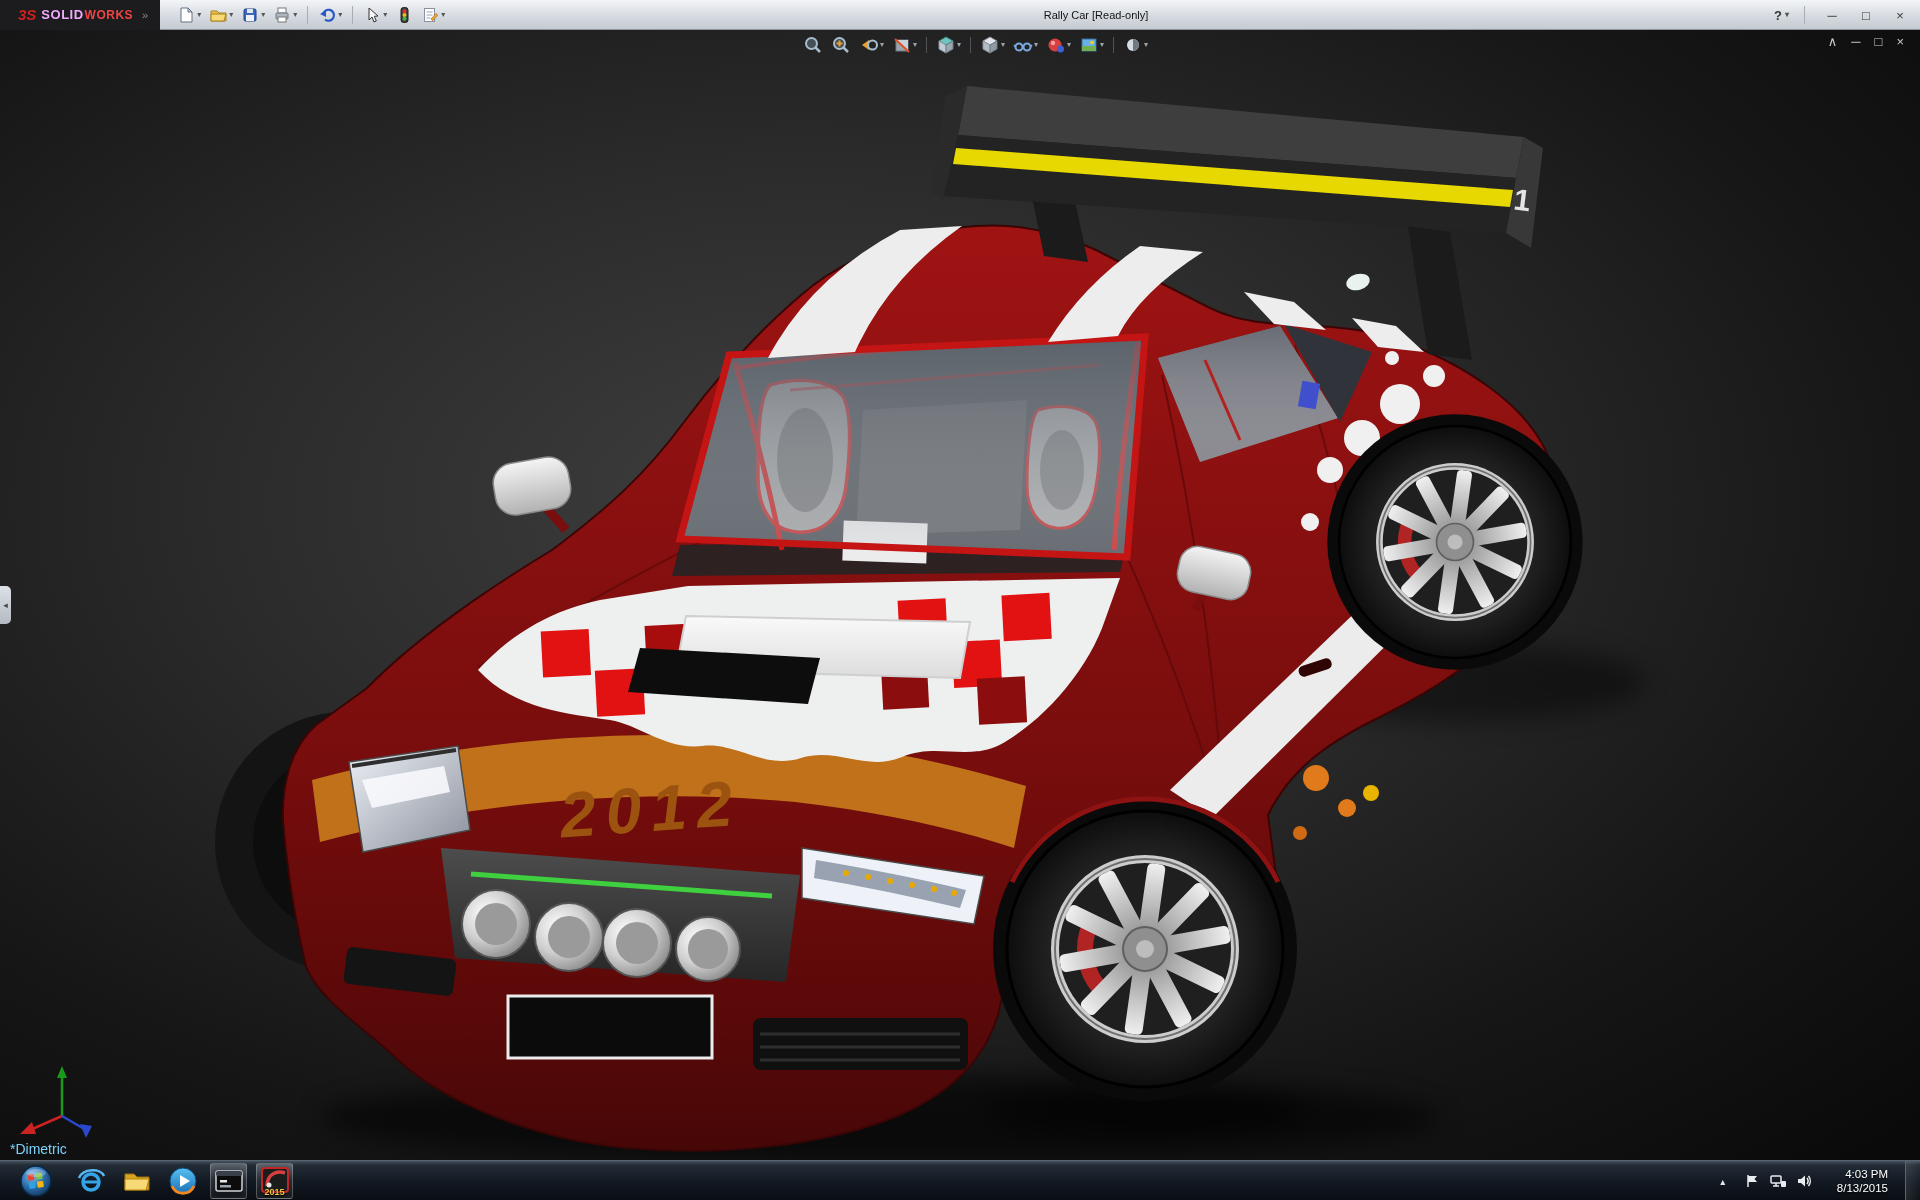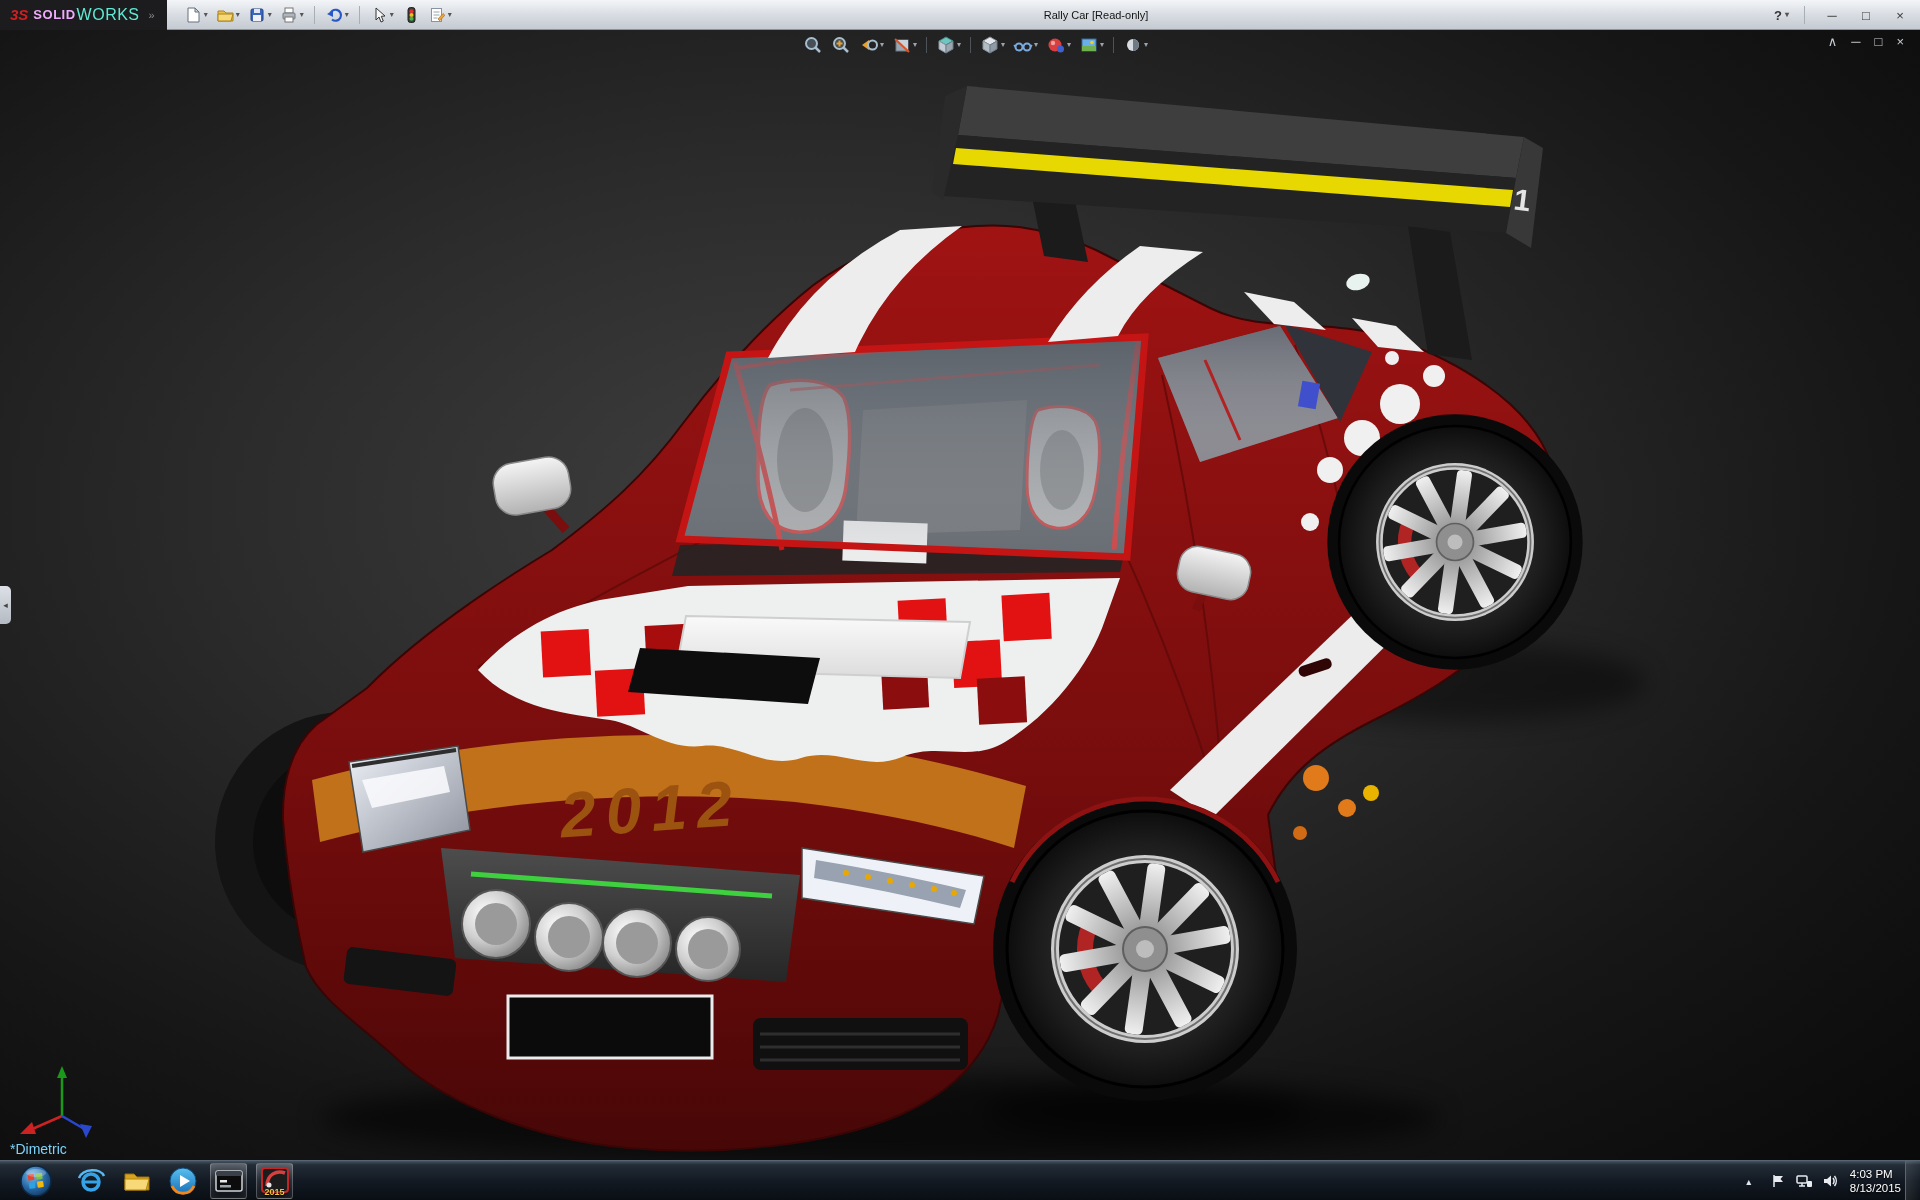--- a/index.html
+++ b/index.html
@@ -6,23 +6,23 @@
   *{box-sizing:border-box;}
   #root{position:relative;width:1920px;height:1200px;overflow:hidden;
         font-family:"Liberation Sans",sans-serif;background:#111;}
 
   
   .titlebar{position:absolute;top:0;left:0;width:1920px;height:30px;
     background:linear-gradient(#f3f5f8,#d4d9df 60%,#c5cbd2);
     border-bottom:1px solid #8d939b;display:flex;align-items:center;z-index:30;}
   .logo{height:30px;background:#1c1c1e;display:flex;align-items:center;
     padding:0 12px 0 10px;gap:5px;}
-  .logo-mark{color:#d21f1f;font-weight:bold;font-style:italic;font-size:15px;}
+  .logo-mark{color:#d21f1f;font-weight:bold;font-style:italic;font-size:15px;margin-left:8px;}
   .logo-bold{color:#f0abfc;font-weight:bold;font-size:13px;letter-spacing:.5px;}
-  .logo-light{color:#5eead4;font-size:16px;letter-spacing:.5px;margin-left:-4px;}
+  .logo-light{color:#ef4444;font-size:12px;letter-spacing:.5px;margin-left:-4px;font-weight:bold;}
   .logo-chev{color:#8a8a8a;font-size:11px;margin-left:4px;}
   .tb-tools{display:flex;align-items:center;margin-left:14px;gap:2px;}
   .tbtn{display:flex;align-items:center;height:24px;padding:0 3px;border-radius:3px;gap:2px;cursor:default;}
   .caret{font-size:8px;color:#555;line-height:8px;}
   .tb-sep{width:1px;height:18px;background:#a8aeb6;margin:0 5px;}
   .win-title{position:absolute;left:1096px;transform:translateX(-50%);
     font-size:11px;color:#141414;white-space:nowrap;}
   .tb-right{position:absolute;right:8px;top:0;height:30px;display:flex;align-items:center;gap:10px;}
   .helpbtn{font-size:13px;font-weight:bold;color:#333;display:flex;gap:3px;align-items:center;}
   .winbtn{width:24px;text-align:center;font-size:13px;color:#3a3a3a;}
@@ -48,22 +48,22 @@
     border-top:1px solid #5a6573;display:flex;align-items:center;z-index:40;}
   .tb-item{width:37px;height:36px;margin-left:9px;display:flex;align-items:center;
     justify-content:center;border-radius:3px;position:relative;}
   .tb-item.running{background:linear-gradient(rgba(255,255,255,.22),rgba(255,255,255,.06) 45%,rgba(0,0,0,.12));
     border:1px solid rgba(255,255,255,.28);box-shadow:inset 0 0 8px rgba(255,255,255,.12);}
   .sw-badge{position:absolute;bottom:1px;left:0;right:0;text-align:center;
     font-size:9px;font-weight:bold;color:#eec545;text-shadow:0 1px 1px #000;}
   .tray{position:absolute;right:0;top:0;height:40px;display:flex;align-items:center;}
   .tray-arrow{color:#e2e6ea;font-size:10px;width:26px;text-align:center;}
   .tray-icons{display:flex;gap:9px;margin:0 8px;align-items:center;}
-  .clock{color:#fff;font-size:11.5px;text-align:left;line-height:14px;
-    margin:0 4px;text-shadow:0 1px 2px #000;}
+  .clock{color:#fff;font-size:11.5px;text-align:right;line-height:14px;
+    margin:0 17px;text-shadow:0 1px 2px #000;}
   .show-desktop{width:15px;height:40px;border-left:1px solid #5a6472;
     background:linear-gradient(90deg,rgba(255,255,255,.10),rgba(255,255,255,.02));}
 </style>
 </head>
 <body>
 
 <div id="root">
 
   <div class="titlebar">
     <div class="logo">

